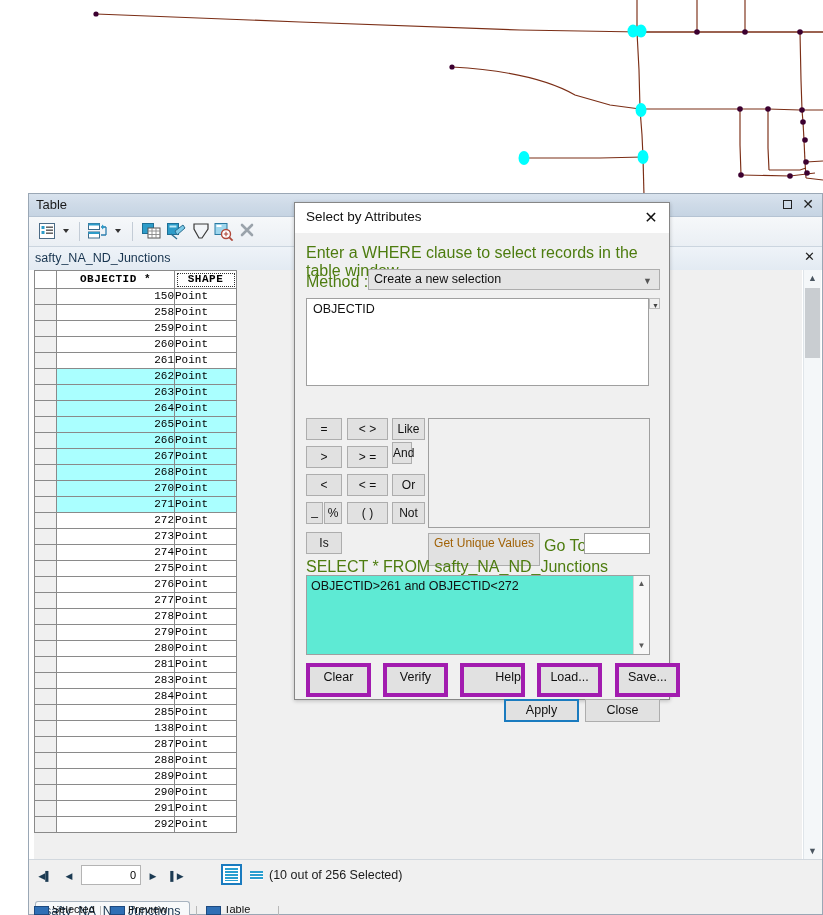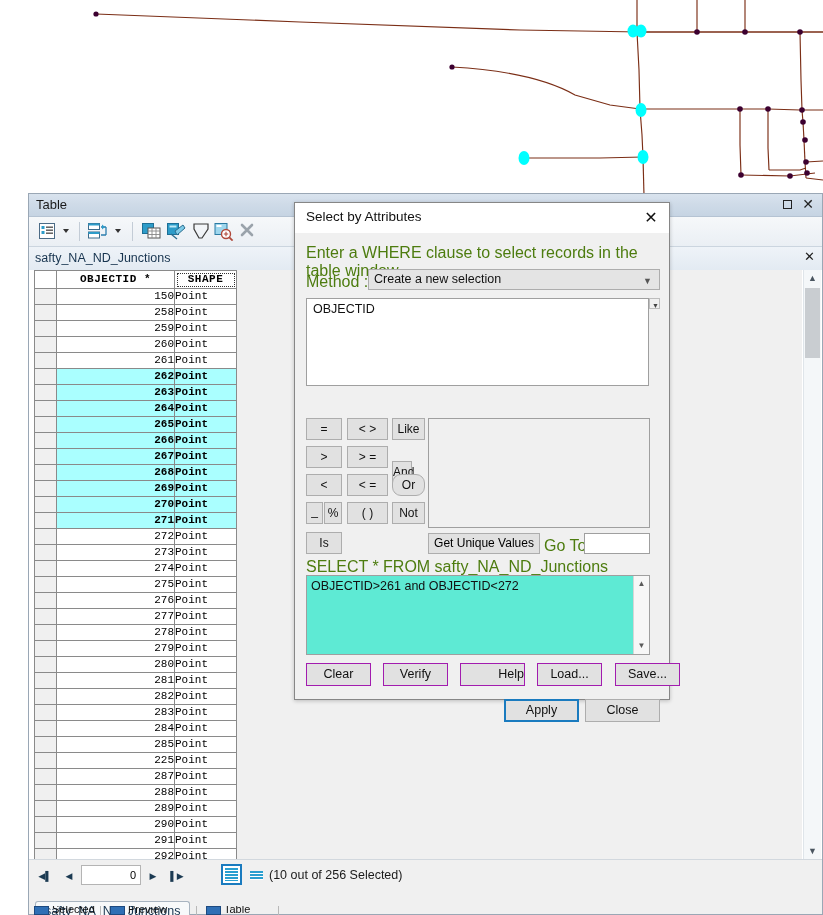--- a/index.html
+++ b/index.html
@@ -70,21 +70,21 @@
   }
   table.grid th{
     background:#ffffff;color:#000;font-weight:bold;text-align:center;
     height:17px;line-height:17px;letter-spacing:.5px;
   }
   th.c-sel,td.c-sel{width:22px;background:#f0f0f0;border-color:#8a8a8a;}
   th.c-oid{width:118px;}
   td.c-oid{text-align:right;padding-right:4px;}
   th.c-shp{width:62px;}
   td.c-shp{text-align:left;padding-left:5px;}
-  tr.sel td.c-oid,tr.sel td.c-shp{background:#aaffff;font-weight:bold;}
+  tr.sel td.c-oid,tr.sel td.c-shp{background:#aaffff;}
   th.c-shp{outline:1px dotted #333;outline-offset:-3px;}
 
   
   #v-scroll{position:absolute;right:1px;top:76px;bottom:54px;width:17px;background:#f4f7f9;border-left:1px solid #dfe5ea;}
   #v-scroll .arrow{position:absolute;left:0;width:17px;height:17px;background:#f4f7f9;text-align:center;font-size:9px;color:#4a5560;line-height:17px;cursor:default;}
   #v-scroll .arrow.up{top:0;}
   #v-scroll .arrow.down{bottom:0;}
   #v-thumb{position:absolute;left:1px;top:18px;width:15px;height:70px;background:#c9cdd1;cursor:default;}
 
   
@@ -147,23 +147,23 @@
 
   .opbtn{
     position:absolute;height:22px;background:#e1e1e1;border:1px solid #adadad;
     box-sizing:border-box;font-size:12px;color:#111;text-align:center;line-height:20px;cursor:default;
   }
   #values-list{
     position:absolute;left:133px;top:185px;width:222px;height:110px;
     background:#f0f0f0;border:1px solid #9f9f9f;box-sizing:border-box;cursor:default;
   }
   #guv{
-    position:absolute;left:133px;top:300px;width:112px;height:21px;
+    position:absolute;left:133px;top:300px;width:112px;height:33px;
     background:#e1e1e1;border:1px solid #adadad;box-sizing:border-box;
-    font-size:12px;text-align:center;line-height:19px;color:#000000;cursor:default;
+    font-size:12px;text-align:center;line-height:19px;color:#a16207;cursor:default;
   }
   #goto-lbl{left:249px;top:304px;}
   #goto-input{
     position:absolute;left:289px;top:300px;width:66px;height:21px;
     background:#fff;border:1px solid #9f9f9f;box-sizing:border-box;
     font-size:12px;padding:0 3px;color:#111;
   }
   #select-line{left:11px;top:325px;}
   #sql-box{
     position:absolute;left:11px;top:342px;width:344px;height:80px;
@@ -172,21 +172,21 @@
   #sql-text{
     position:absolute;left:4px;top:3px;right:18px;
     font-size:12.5px;color:#111;white-space:pre-wrap;word-break:break-word;
   }
   #sql-sb{position:absolute;right:0;top:0;width:15px;bottom:0;background:#f7f7f7;border-left:1px solid #d6d6d6;}
   #sql-sb .a{position:absolute;left:0;width:15px;height:14px;text-align:center;font-size:8px;color:#5a5a5a;line-height:14px;}
   #sql-sb .a.up{top:1px;}
   #sql-sb .a.dn{bottom:1px;}
 
   .botbtn{
-    position:absolute;height:23px;background:#e1e1e1;border:1px solid #a21caf;
+    position:absolute;height:34px;background:#e1e1e1;border:4px solid #a21caf;
     box-sizing:border-box;font-size:12.5px;color:#111;text-align:center;line-height:21px;cursor:default;
   }
   #btn-clear{left:11px;top:430px;width:65px;}
   #btn-verify{left:88px;top:430px;width:65px;}
   #btn-help{left:165px;top:430px;width:65px;text-align:right;}
   #btn-load{left:242px;top:430px;width:65px;}
   #btn-save{left:320px;top:430px;width:65px;}
 
   #btn-apply{
     position:absolute;left:209px;top:466px;width:75px;height:23px;
@@ -403,25 +403,20 @@
               <td class="c-oid">267</td>
               <td class="c-shp">Point</td>
             </tr>
             <tr class="sel">
               <td class="c-sel"></td>
               <td class="c-oid">268</td>
               <td class="c-shp">Point</td>
             </tr>
             <tr class="sel">
               <td class="c-sel"></td>
-              <td class="c-oid">269</td>
-              <td class="c-shp">Point</td>
-            </tr>
-            <tr class="sel">
-              <td class="c-sel"></td>
               <td class="c-oid">270</td>
               <td class="c-shp">Point</td>
             </tr>
             <tr class="sel">
               <td class="c-sel"></td>
               <td class="c-oid">271</td>
               <td class="c-shp">Point</td>
             </tr>
             <tr>
               <td class="c-sel"></td>
@@ -468,41 +463,36 @@
               <td class="c-oid">280</td>
               <td class="c-shp">Point</td>
             </tr>
             <tr>
               <td class="c-sel"></td>
               <td class="c-oid">281</td>
               <td class="c-shp">Point</td>
             </tr>
             <tr>
               <td class="c-sel"></td>
-              <td class="c-oid">282</td>
-              <td class="c-shp">Point</td>
-            </tr>
-            <tr>
-              <td class="c-sel"></td>
               <td class="c-oid">283</td>
               <td class="c-shp">Point</td>
             </tr>
             <tr>
               <td class="c-sel"></td>
               <td class="c-oid">284</td>
               <td class="c-shp">Point</td>
             </tr>
             <tr>
               <td class="c-sel"></td>
               <td class="c-oid">285</td>
               <td class="c-shp">Point</td>
             </tr>
             <tr>
               <td class="c-sel"></td>
-              <td class="c-oid">225</td>
+              <td class="c-oid">138</td>
               <td class="c-shp">Point</td>
             </tr>
             <tr>
               <td class="c-sel"></td>
               <td class="c-oid">287</td>
               <td class="c-shp">Point</td>
             </tr>
             <tr>
               <td class="c-sel"></td>
               <td class="c-oid">288</td>
@@ -609,25 +599,25 @@
     <div id="fieldlist-scrollcap">
         <i>▼</i>
       </div>
 
     <div class="opbtn" style="left:11px;top:185px;width:36px;">=</div>
     <div class="opbtn" style="left:52px;top:185px;width:41px;">&lt; &gt;</div>
     <div class="opbtn" style="left:97px;top:185px;width:33px;">Like</div>
 
     <div class="opbtn" style="left:11px;top:213px;width:36px;">&gt;</div>
     <div class="opbtn" style="left:52px;top:213px;width:41px;">&gt; =</div>
-    <div class="opbtn" style="left:97px;top:228px;width:20px;">And</div>
+    <div class="opbtn" style="left:97px;top:209px;width:20px;">And</div>
 
     <div class="opbtn" style="left:11px;top:241px;width:36px;">&lt;</div>
     <div class="opbtn" style="left:52px;top:241px;width:41px;">&lt; =</div>
-    <div class="opbtn" style="left:97px;top:241px;width:33px;border-radius:9px;">Or</div>
+    <div class="opbtn" style="left:97px;top:241px;width:33px;">Or</div>
 
     <div class="opbtn" style="left:11px;top:269px;width:17px;line-height:16px;">_</div>
     <div class="opbtn" style="left:29px;top:269px;width:18px;">%</div>
     <div class="opbtn" style="left:52px;top:269px;width:41px;">( )</div>
     <div class="opbtn" style="left:97px;top:269px;width:33px;">Not</div>
 
     <div class="opbtn" style="left:11px;top:299px;width:36px;">Is</div>
 
     <div id="values-list"></div>
 

